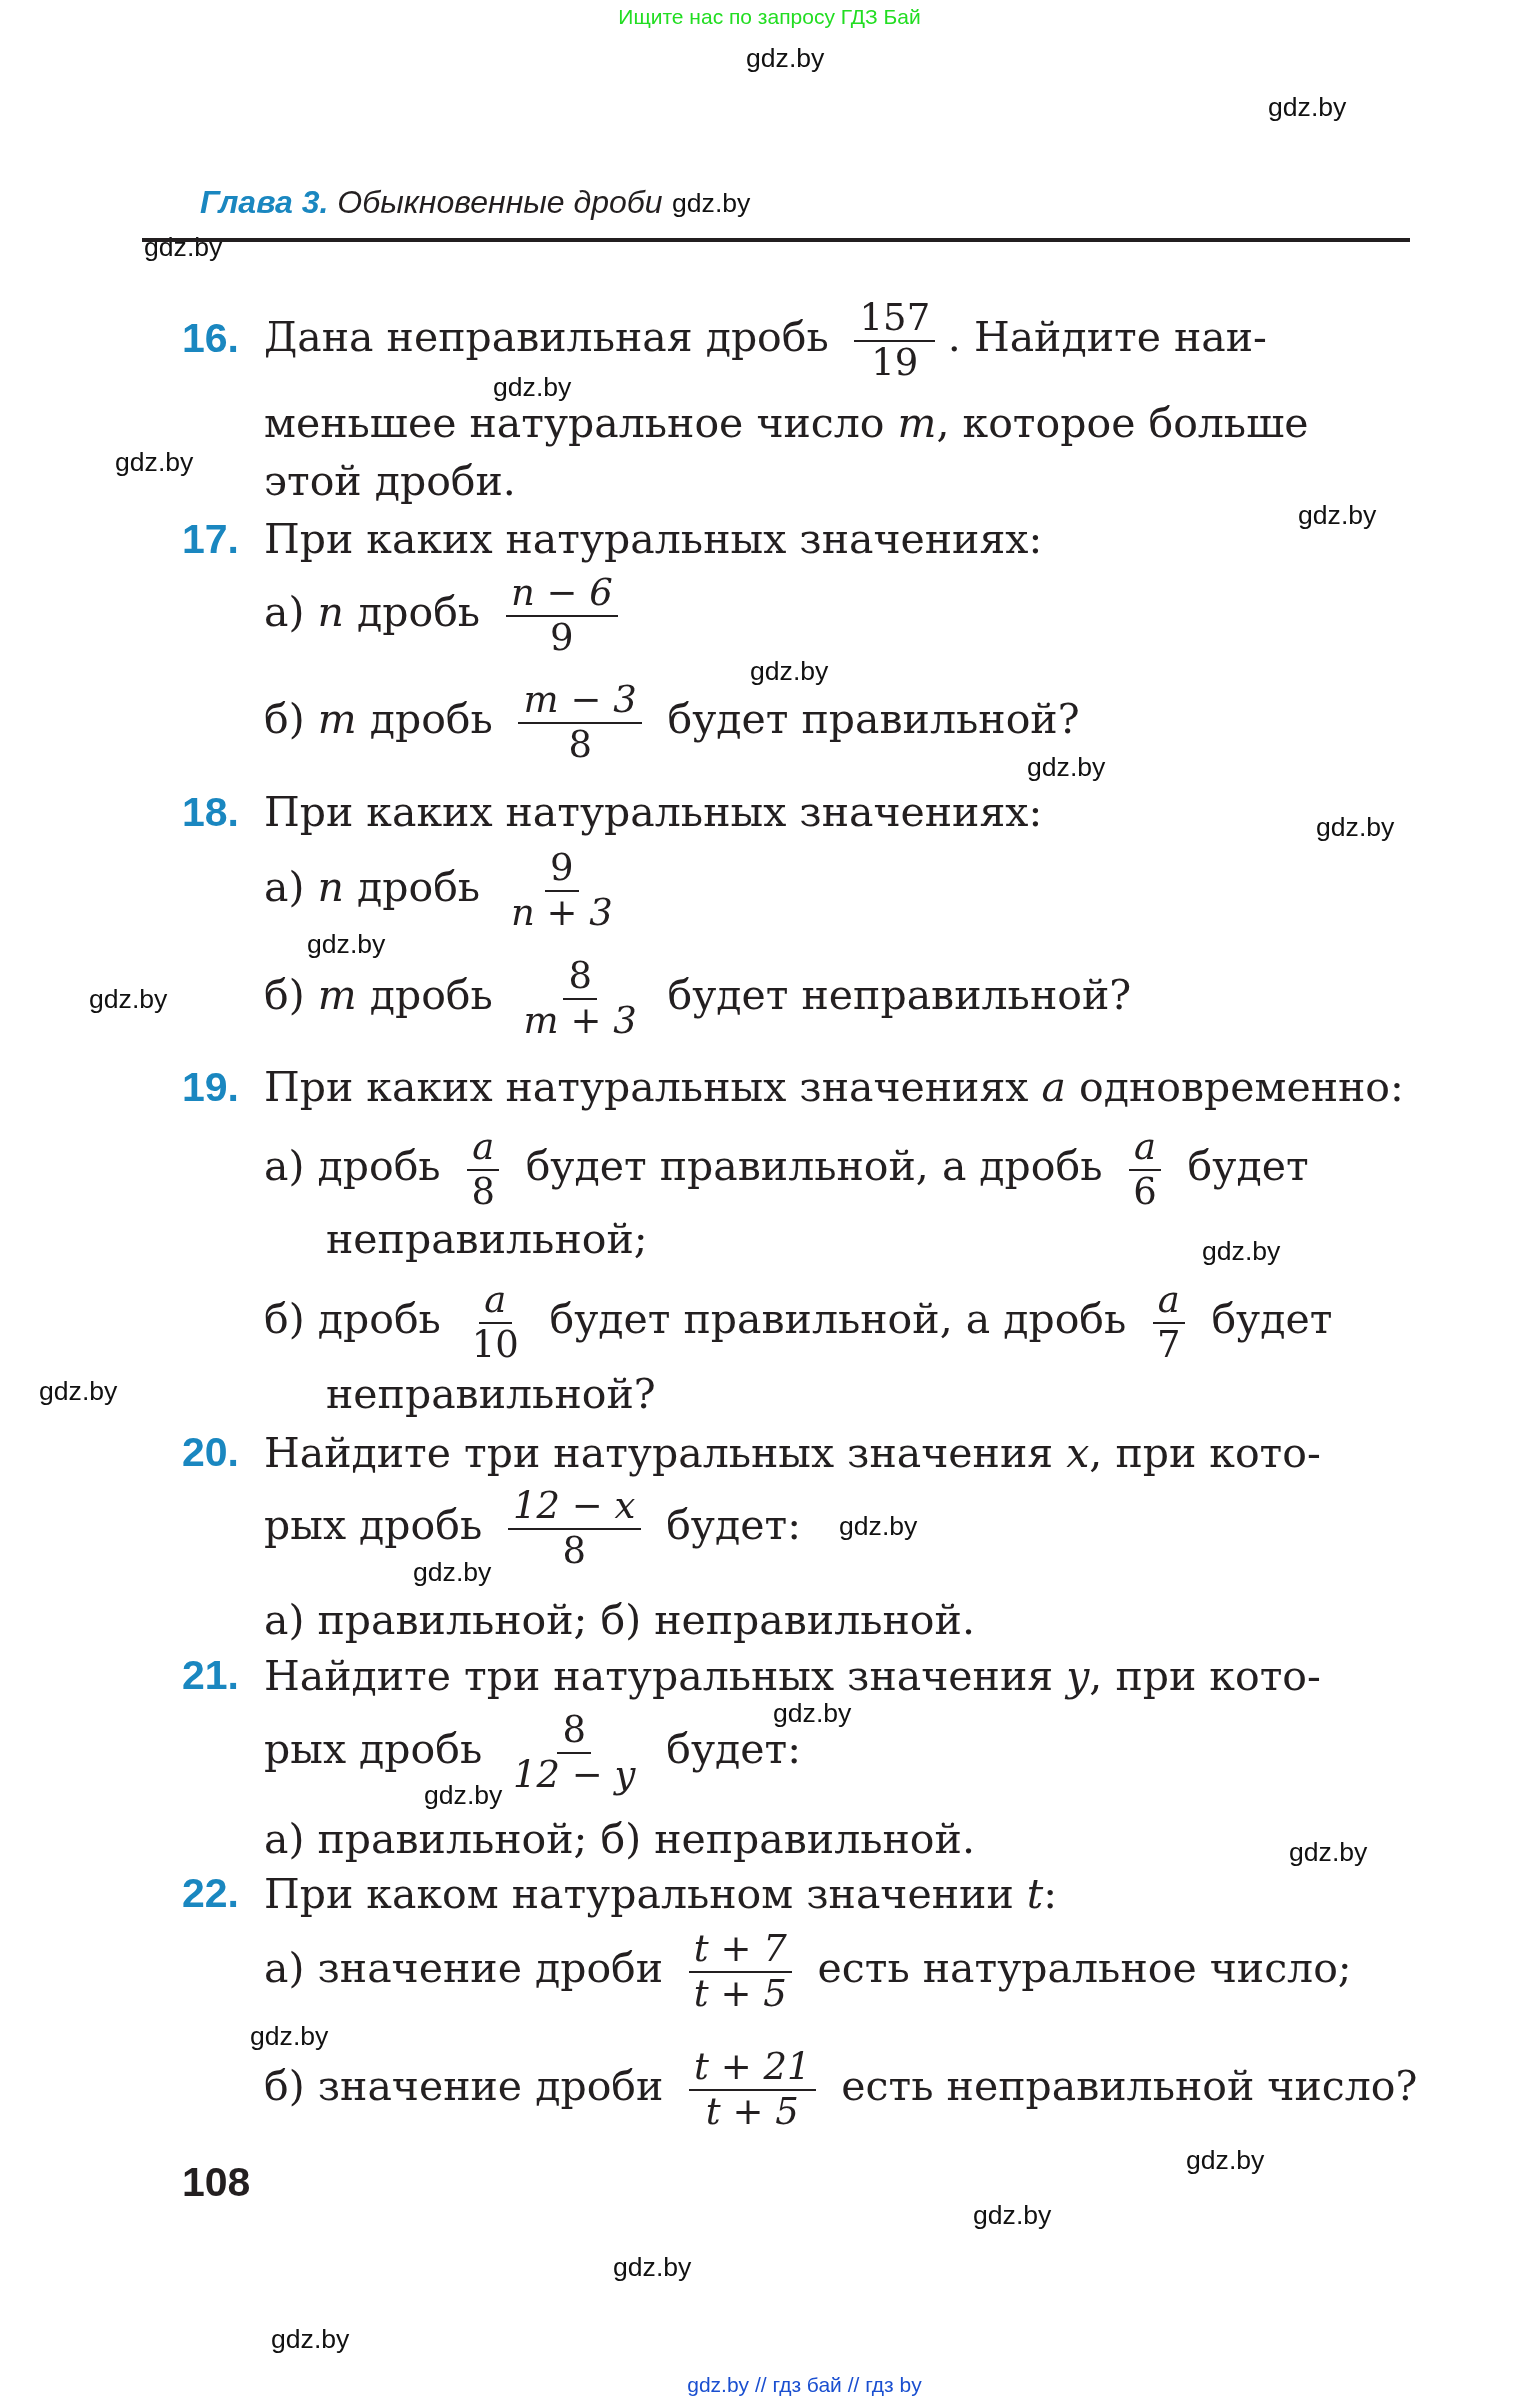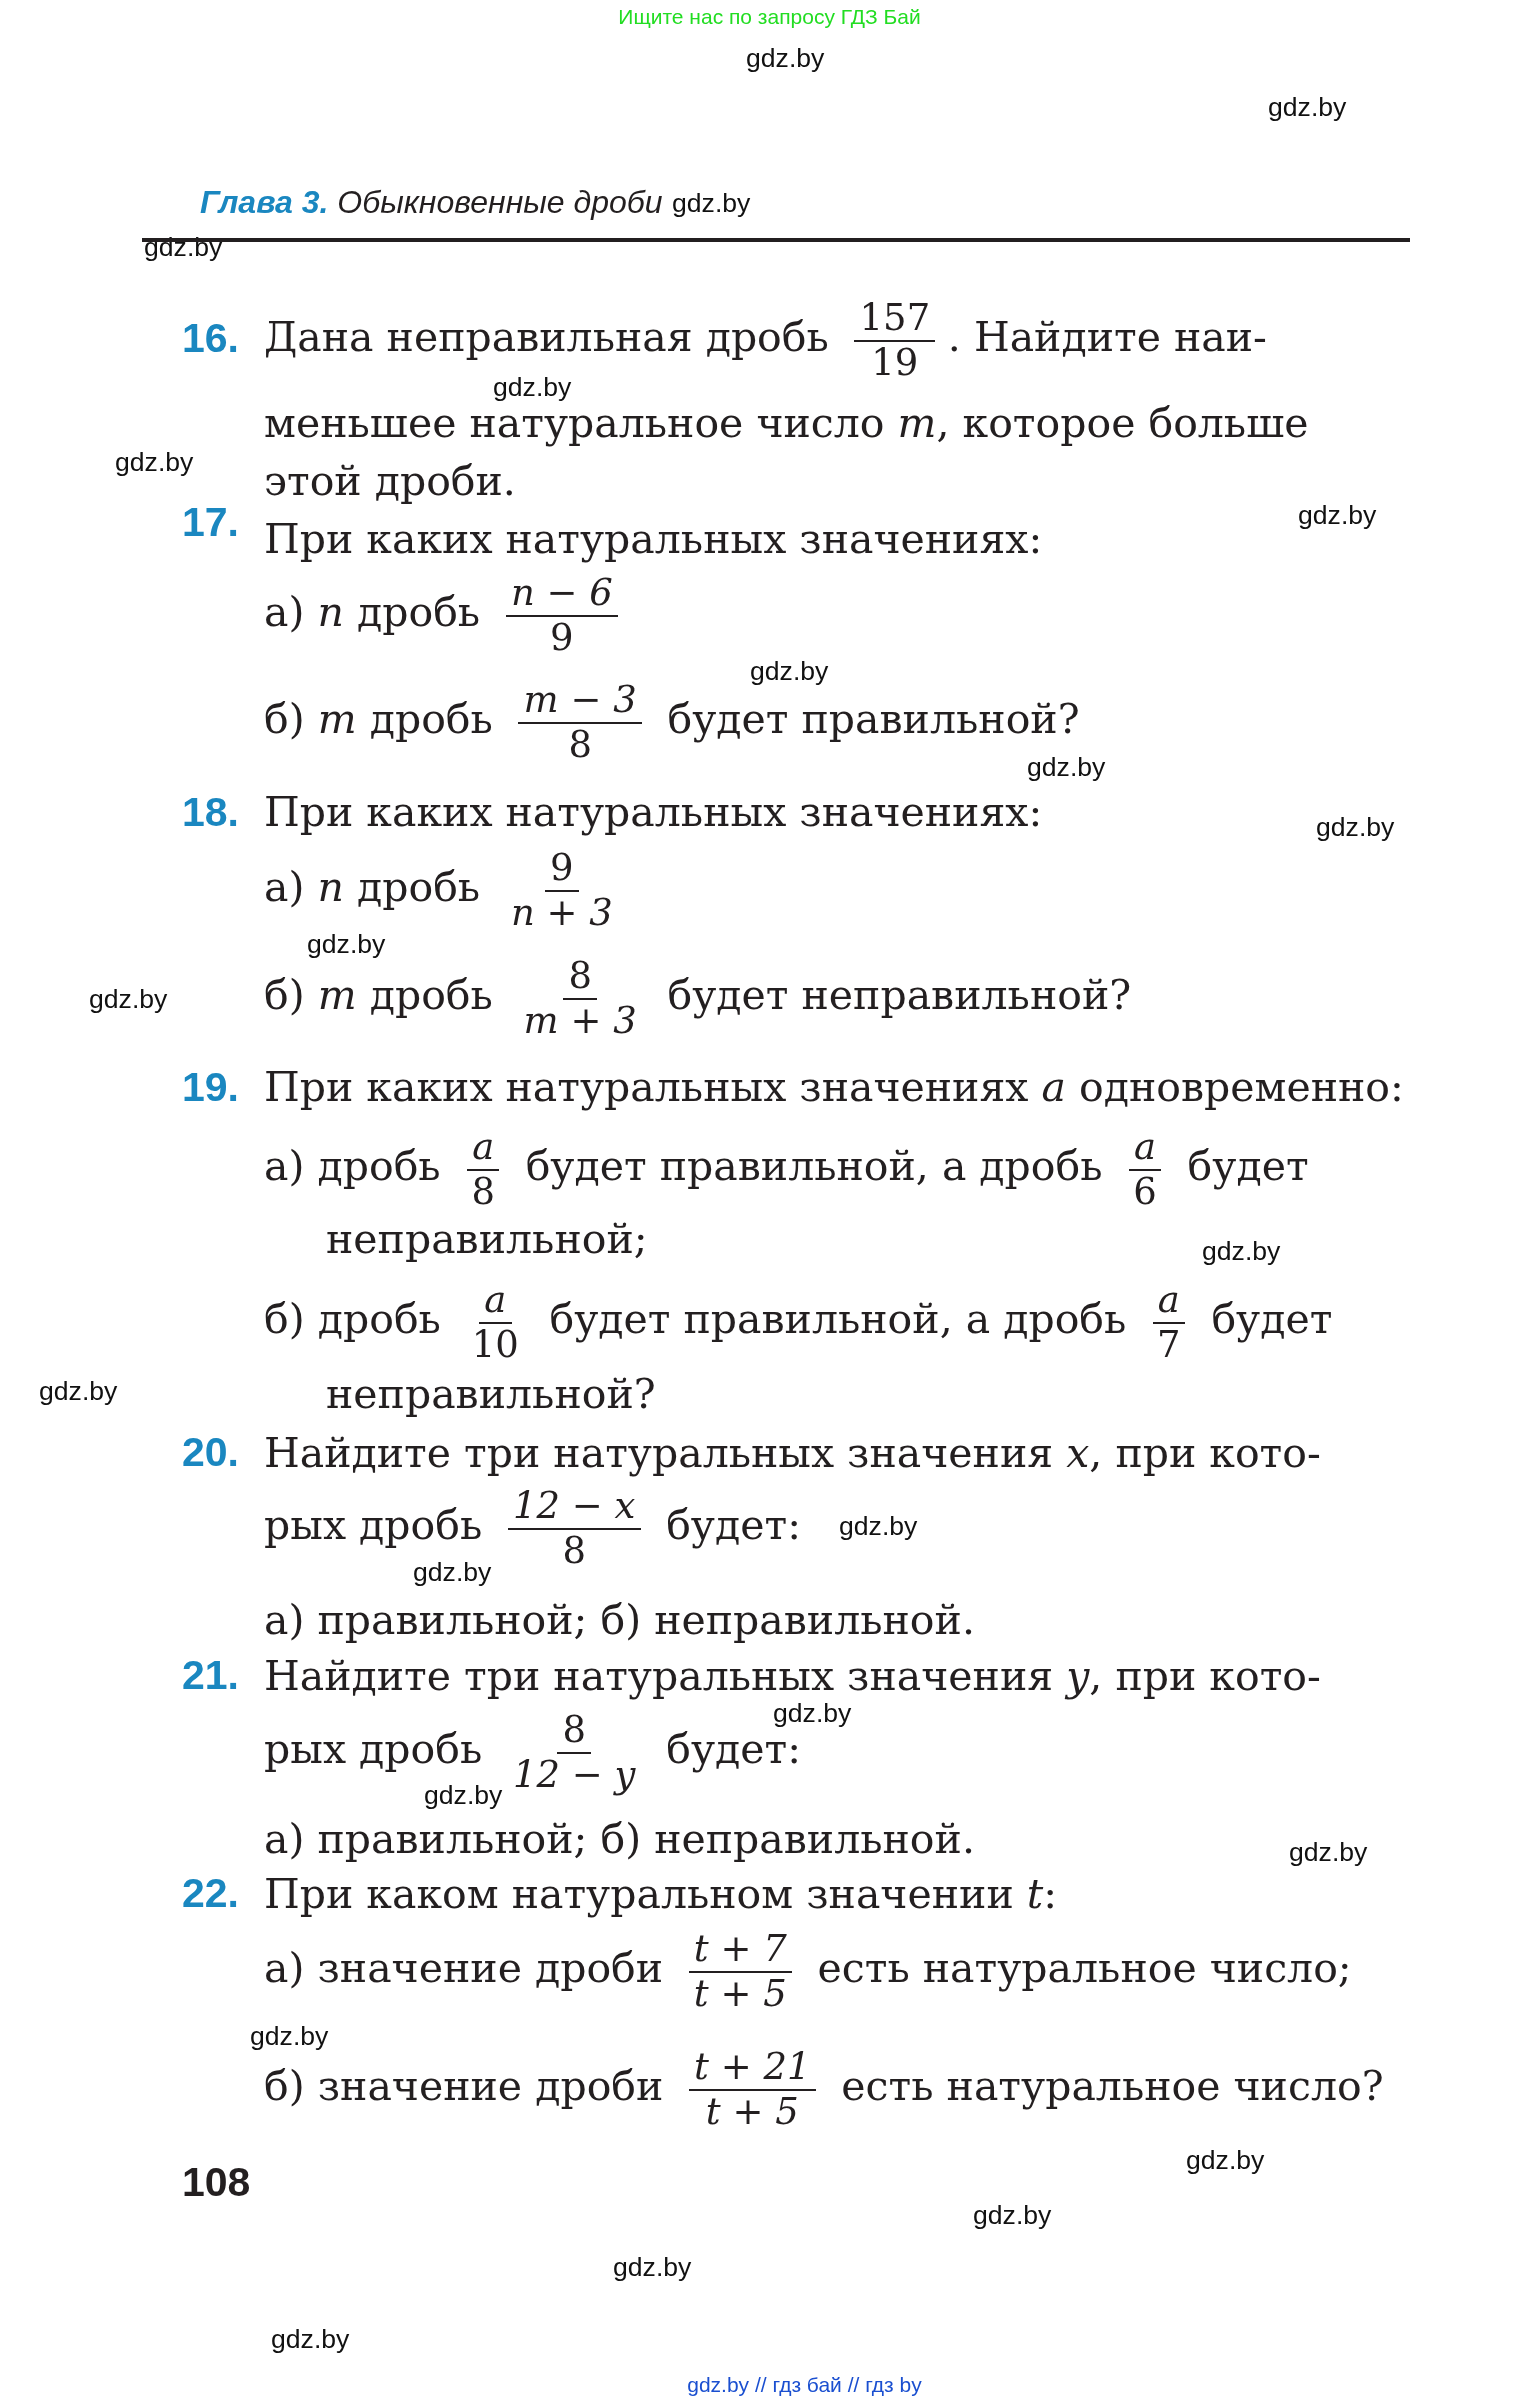--- a/index.html
+++ b/index.html
@@ -59,21 +59,21 @@
 <div class="line" style="top:297px">
   <span>Дана неправильная дробь</span>
   <span class="frac">
       <span class="n">157</span>
       <span class="d">19</span>
     </span><span>. Найдите наи-</span>
 </div>
 <div class="line" style="top:403px"><span>меньшее натуральное число</span> <i>m</i><span>, которое больше</span></div>
 <div class="line" style="top:461px">этой дроби.</div>
 
-<div class="num" style="top:499px">17.</div>
+<div class="num" style="top:516px">17.</div>
 <div class="line" style="top:519px">При каких натуральных значениях:</div>
 <div class="line" style="top:572px">
   <span>а)</span> <i>n</i> <span>дробь</span>
   <span class="frac">
       <i class="n">n − 6</i>
       <span class="d">9</span>
     </span>
 </div>
 <div class="line" style="top:679px">
   <span>б)</span> <i>m</i> <span>дробь</span>
@@ -166,18 +166,18 @@
       <i class="d">t + 5</i>
     </span>
   <span>есть натуральное число;</span>
 </div>
 <div class="line" style="top:2046px">
   <span>б) значение дроби</span>
   <span class="frac">
       <i class="n">t + 21</i>
       <i class="d">t + 5</i>
     </span>
-  <span>есть натуральное число?</span>
+  <span>есть неправильной число?</span>
 </div>
 
 <div class="abs pagenum">108</div>
 <div class="abs footer">gdz.by  //  гдз бай  //  гдз by</div>
 
 
 </body></html>

